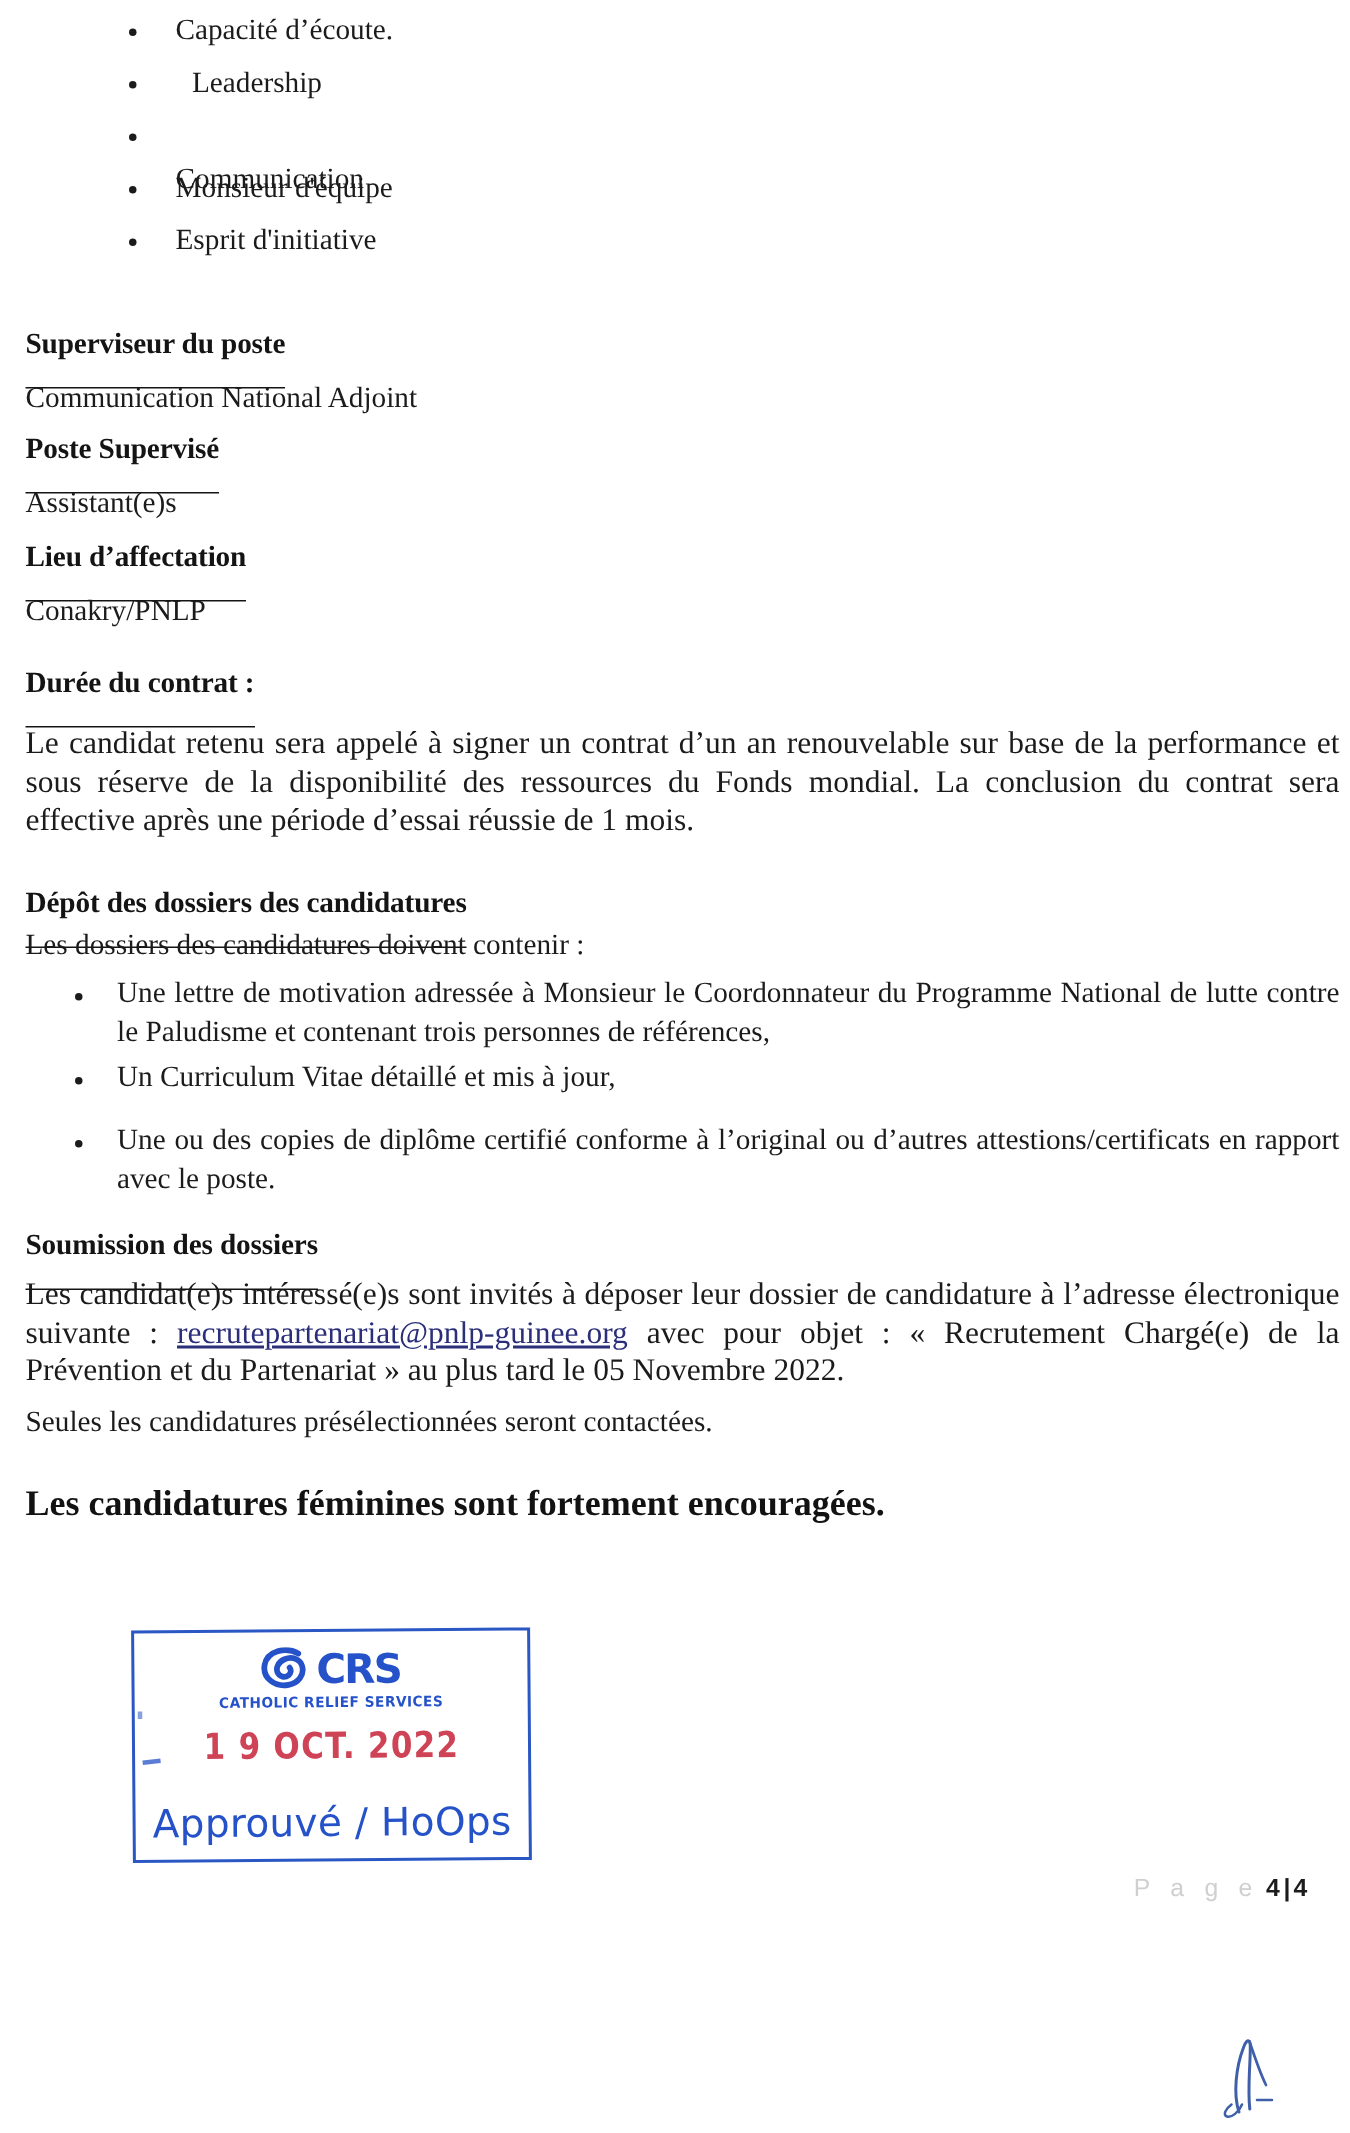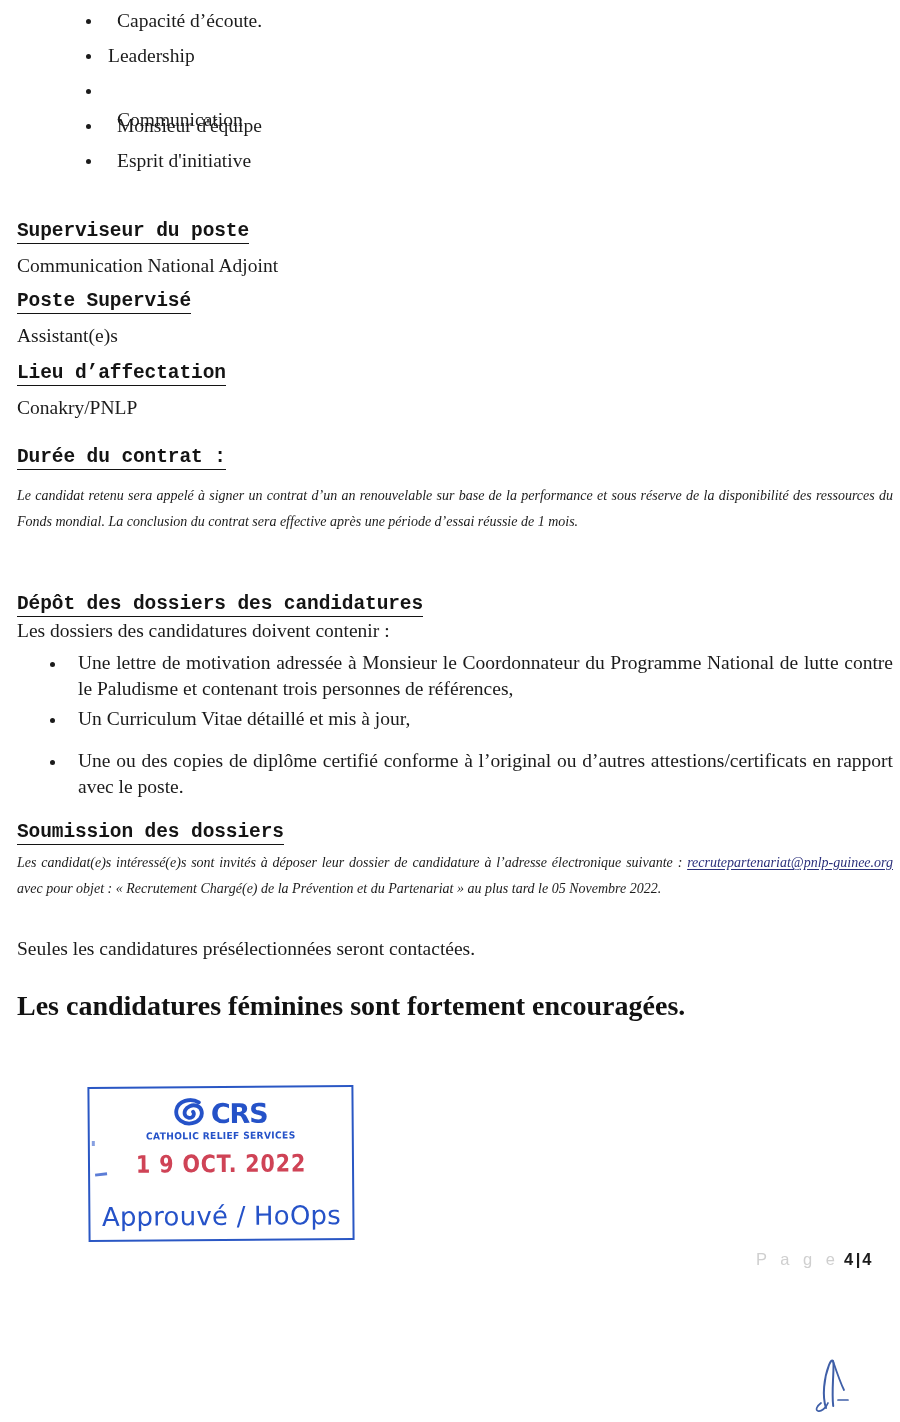--- a/index.html
+++ b/index.html
@@ -27,37 +27,35 @@
     position: absolute;
     font-weight: bold;
     font-size: 19.5px;
     letter-spacing: -0.1px;
     color: #141414;
     white-space: nowrap;
   }
   .heading .hd-underline {
     display: inline-block;
     border-bottom: 1.6px solid #141414;
-    padding-bottom: 1px;
-    font-family: Liberation Mono, monospace;
+    padding-bottom: 17px;
   }
   .plain {
     position: absolute;
     font-size: 19.5px;
     color: #1b1b1b;
     white-space: nowrap;
   }
   .para {
     position: absolute;
-    font-size: 14px;
+    font-size: 21px;
     line-height: 25.5px;
     color: #1b1b1b;
     text-align: justify;
     text-justify: inter-word;
-    font-style: italic;
   }
   .bullet-dot {
     position: absolute;
     width: 5px;
     height: 5px;
     border-radius: 50%;
     background: #1b1b1b;
   }
   .bullet-text {
     position: absolute;
@@ -74,21 +72,21 @@
   .email-link {
     color: #2b2f7a;
     text-decoration: underline;
     text-underline-offset: 2px;
   }
 
   
   .bold-line {
     position: absolute;
     font-weight: bold;
-    font-size: 28px;
+    font-size: 24px;
     color: #121212;
     white-space: nowrap;
   }
 
   
   .stamp {
     position: absolute;
     left: 88px;
     top: 1086px;
     width: 266px;
@@ -219,21 +217,21 @@
 </head>
 <body>
 
 <div class="page">
 
   <div>
     <div class="bullet-dot" style="left:86px; top:19px;"></div>
     <div class="bullet-text" style="left:117px; top:8px;">Capacité d’écoute.</div>
 
     <div class="bullet-dot" style="left:86px; top:54px;"></div>
-    <div class="bullet-text" style="left:108px; top:43px;">Leadership</div>
+    <div class="bullet-text" style="left:128px; top:43px;">Leadership</div>
 
     <div class="bullet-dot" style="left:86px; top:89px;"></div>
     <div class="bullet-text" style="left:117px; top:91px;margin-top:16px;">Communication</div>
 
     <div class="bullet-dot" style="left:86px; top:124px;"></div>
     <div class="bullet-text" style="left:117px; top:113px;">Monsieur d'équipe</div>
 
     <div class="bullet-dot" style="left:86px; top:159px;"></div>
     <div class="bullet-text" style="left:117px; top:148px;">Esprit d'initiative</div>
   </div>

